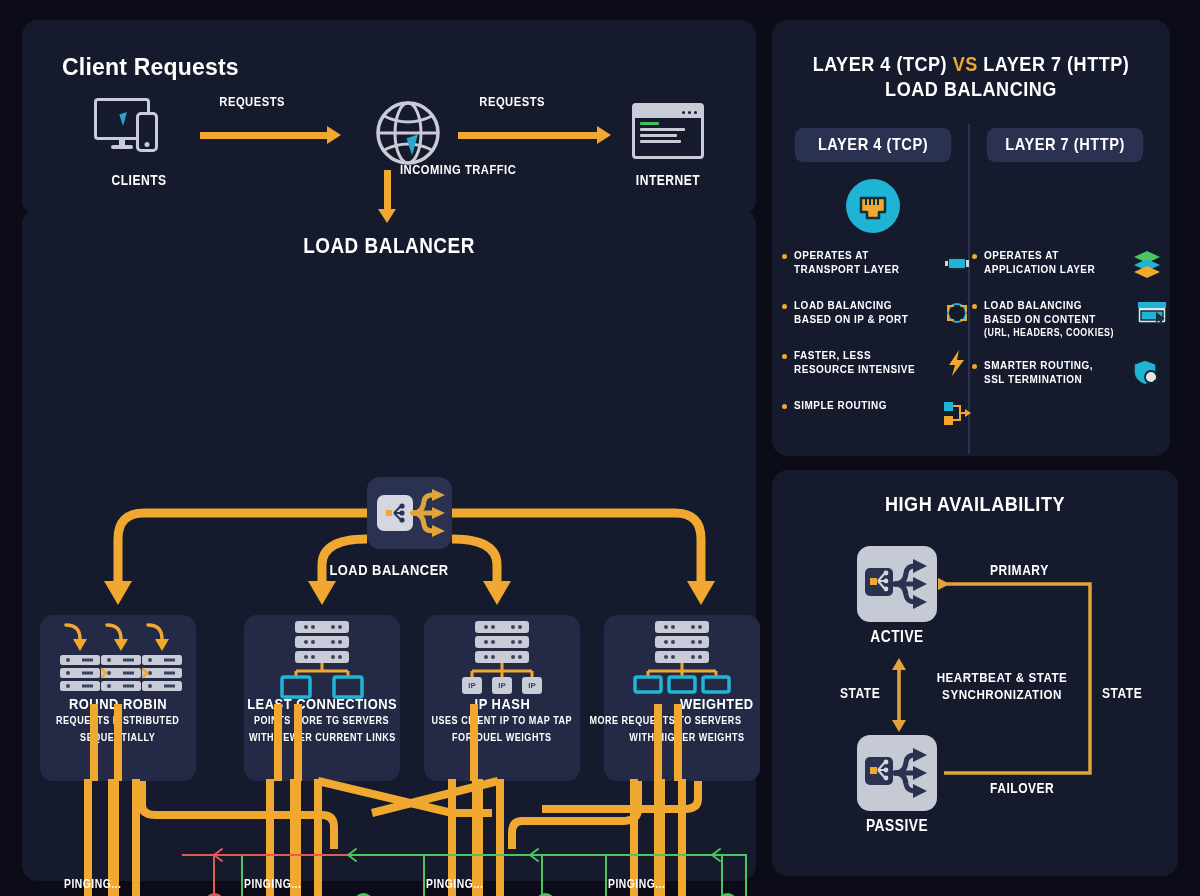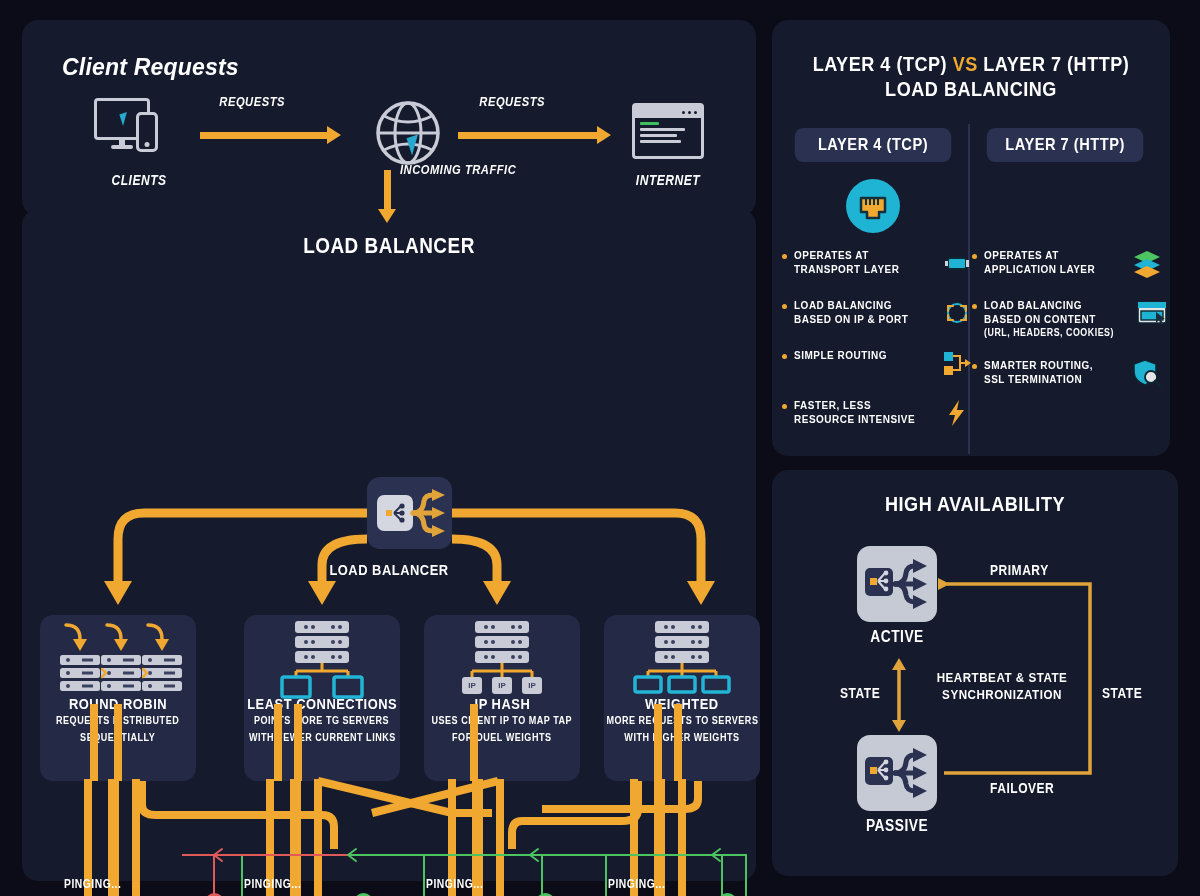--- a/index.html
+++ b/index.html
@@ -13,21 +13,21 @@
   }
   .root { position:absolute; inset:0; }
 
   .panel {
     position:absolute;
     background:#151a2d;
     border-radius:16px;
   }
 
   
-  #panel-client { left:22px; top:20px; width:734px; height:196px;font-style:italic; }
+  #panel-client { left:22px; top:20px; width:734px; height:196px; }
   .panel-title {
     font-size:23px; font-weight:bold; letter-spacing:.2px;
     color:#ffffff;
   }
   #client-title { position:absolute; left:40px; top:34px; }
 
   .cap {
     font-family:"Liberation Sans", sans-serif;
     font-weight:bold;
     letter-spacing:.6px;
@@ -405,21 +405,21 @@
           <div class="ipbox">IP</div>
           <div class="ipbox">IP</div>
           <div class="ipbox">IP</div>
         </div>
       </div>
       <div class="algo-name cap">IP HASH</div>
       <div class="algo-desc cap">USES CLIENT IP TO MAP TAP</div>
       <div class="algo-desc cap" style="margin-top:-1px;">FOR OUEL WEIGHTS</div>
     </div>
 
-    <div class="algo-card" style="left:582px;">
+    <div class="algo-card" style="left:582px;align-items:flex-end;">
       <div class="algo-icon">
         <svg width="156" height="74" viewBox="0 0 156 74">
           <g transform="translate(51,2)">
             <rect width="54" height="12" rx="3" fill="#c9ccd6"></rect>
             <rect y="15" width="54" height="12" rx="3" fill="#c9ccd6"></rect>
             <rect y="30" width="54" height="12" rx="3" fill="#c9ccd6"></rect>
             <circle cx="11" cy="6" r="2" fill="#3b4260"></circle>
               <circle cx="18" cy="6" r="2" fill="#3b4260"></circle>
             <circle cx="38" cy="6" r="2" fill="#3b4260"></circle>
               <circle cx="45" cy="6" r="2" fill="#3b4260"></circle>
@@ -598,46 +598,46 @@
                 <path d="M6 22 L11 22"></path>
                 <path d="M24 22 L24 17"></path>
                 <path d="M24 22 L19 22"></path>
             </g>
           </svg>
         </span>
       </div>
       <div class="bullet">
         <span class="bdot"></span>
         <span class="btxt">
+          <span class="cap cap-l" style="display:block;">FASTER, LESS</span>
+          <span class="cap cap-l" style="display:block;">RESOURCE INTENSIVE</span>
+        </span>
+        <span class="bic">
+          <svg width="30" height="30" viewBox="0 0 30 30">
+              <polygon points="17,2 7,17 13,17 10,28 22,12 15,12" fill="#f0a830"></polygon>
+            </svg>
+        </span>
+      </div>
+      <div class="bullet">
+        <span class="bdot"></span>
+        <span class="btxt">
           <span class="cap cap-l" style="display:block;">SIMPLE ROUTING</span>
         </span>
         <span class="bic">
           <svg width="30" height="30" viewBox="0 0 30 30">
             <rect x="2" y="4" width="9" height="9" fill="#1fb4d4"></rect>
             <rect x="2" y="18" width="9" height="9" fill="#f0a830"></rect>
             <g stroke="#f0a830" stroke-width="2" fill="none">
                 <path d="M11 8 H18 V22 H11"></path>
                 <path d="M18 15 H24"></path>
               </g>
             <polygon points="23,11 29,15 23,19" fill="#f0a830"></polygon>
           </svg>
         </span>
       </div>
-      <div class="bullet">
-        <span class="bdot"></span>
-        <span class="btxt">
-          <span class="cap cap-l" style="display:block;">FASTER, LESS</span>
-          <span class="cap cap-l" style="display:block;">RESOURCE INTENSIVE</span>
-        </span>
-        <span class="bic">
-          <svg width="30" height="30" viewBox="0 0 30 30">
-              <polygon points="17,2 7,17 13,17 10,28 22,12 15,12" fill="#f0a830"></polygon>
-            </svg>
-        </span>
-      </div>
     </div>
 
     <div class="bullets" id="bul-l7">
       <div class="bullet">
         <span class="bdot"></span>
         <span class="btxt">
           <span class="cap cap-l" style="display:block;">OPERATES AT</span>
           <span class="cap cap-l" style="display:block;">APPLICATION LAYER</span>
         </span>
         <span class="bic">

